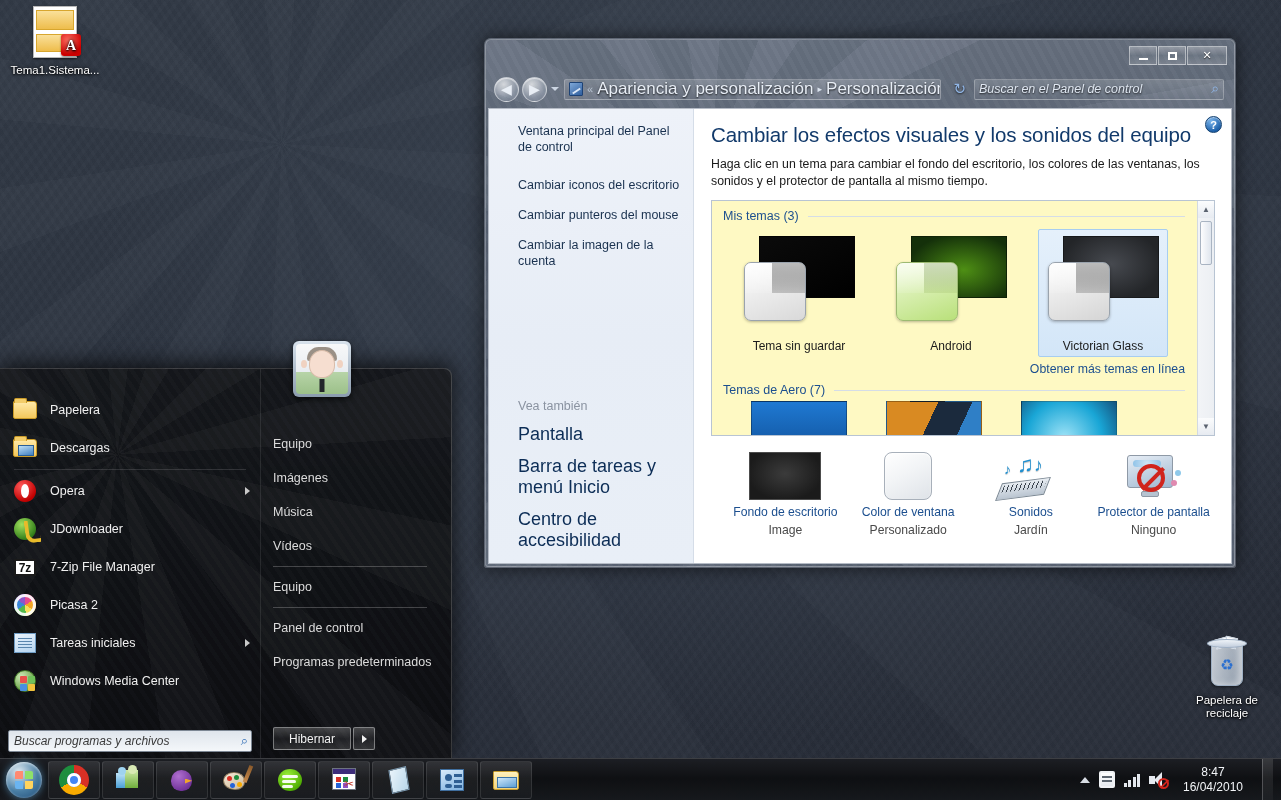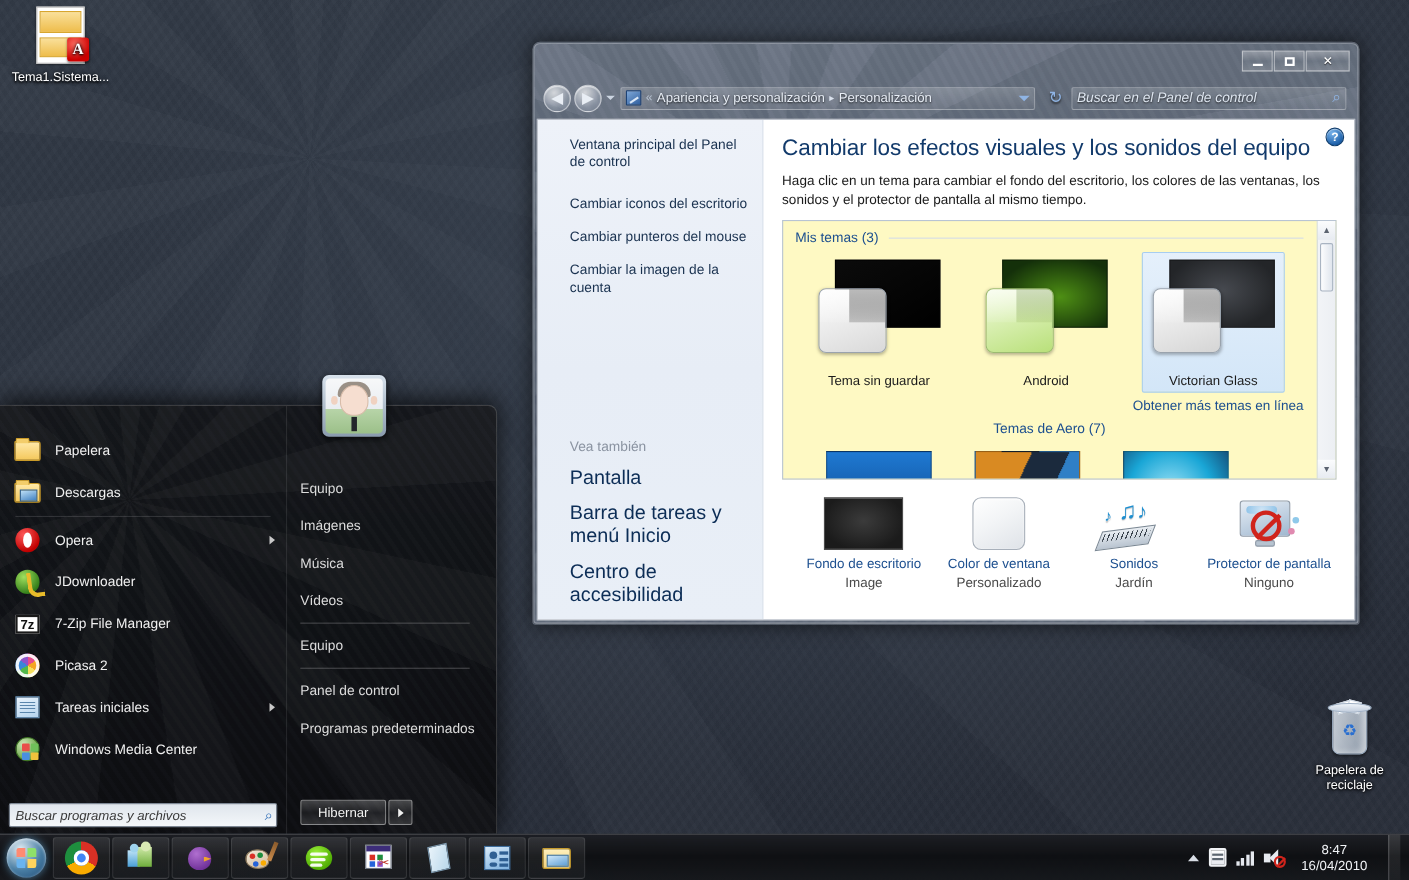--- a/index.html
+++ b/index.html
@@ -145,21 +145,21 @@
     width:14px; height:14px; flex:0 0 auto;
     background: linear-gradient(145deg,#7fa8d8,#2f5e9e);
     border:1px solid #1d4275; border-radius:1px; position:relative;
   }
   .addr-icon::after {
     content:""; position:absolute; left:2px; top:7px; width:9px; height:2px;
     background:#dbe7f6; transform: rotate(-34deg);
   }
   .crumb-chev { color:#b9c4d2; font-size:11px; flex:0 0 auto; }
   .crumb {
-    color:#e8eef6; font-size:12px; white-space:nowrap; cursor:pointer;
+    color:#e8eef6; font-size:17px; white-space:nowrap; cursor:pointer;
     text-shadow: 0 1px 2px rgba(0,0,0,.85);
   }
   .crumb-sep { color:#dbe3ee; font-size:9px; flex:0 0 auto; }
   .addr-drop {
     margin-left:auto; flex:0 0 auto; cursor:pointer;
     border-left:5px solid transparent; border-right:5px solid transparent;
     border-top:5px solid #8fb4e4;
   }
   .refresh-btn {
     flex:0 0 auto; margin:0 8px 0 6px; color:#8fb4e4; font-size:15px; cursor:pointer;
@@ -761,21 +761,21 @@
                       <span class="glasspane"></span>
                         <span class="sheen"></span>
                     </div>
                   </div>
                   <div class="theme-label">Victorian Glass</div>
                 </div>
               </div>
 
               <div id="more-themes">Obtener más temas en línea</div>
 
-              <div class="grp-header" style="padding-top:7px;flex-direction:column;">
+              <div class="grp-header" style="padding-top:7px;">
                 <span class="grp-title">Temas de Aero (7)</span>
                 <span class="grp-rule"></span>
               </div>
 
               <div class="aero-strip">
                 <div class="aero-thumb" style="background:linear-gradient(180deg,#1f79d2,#0e4c93);"></div>
                 <div class="aero-thumb" style="background:linear-gradient(115deg,#d98a22 0 42%, #1b2a3d 42% 70%, #2f7fc6 70%);"></div>
                 <div class="aero-thumb" style="background:radial-gradient(circle at 45% 60%, #9fe3f7, #19a6d6 60%, #15547f);"></div>
               </div>
 

